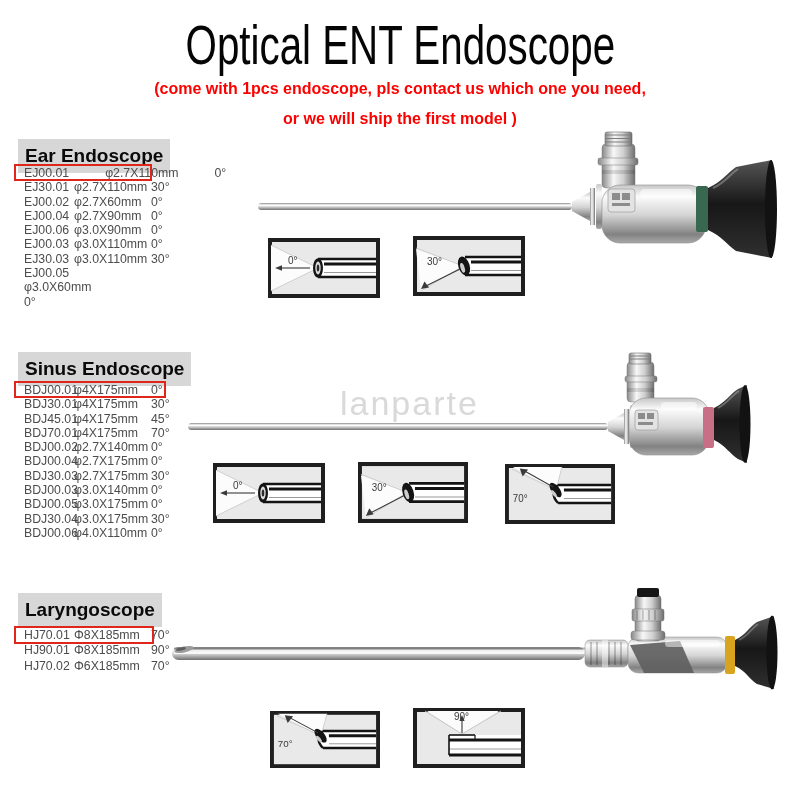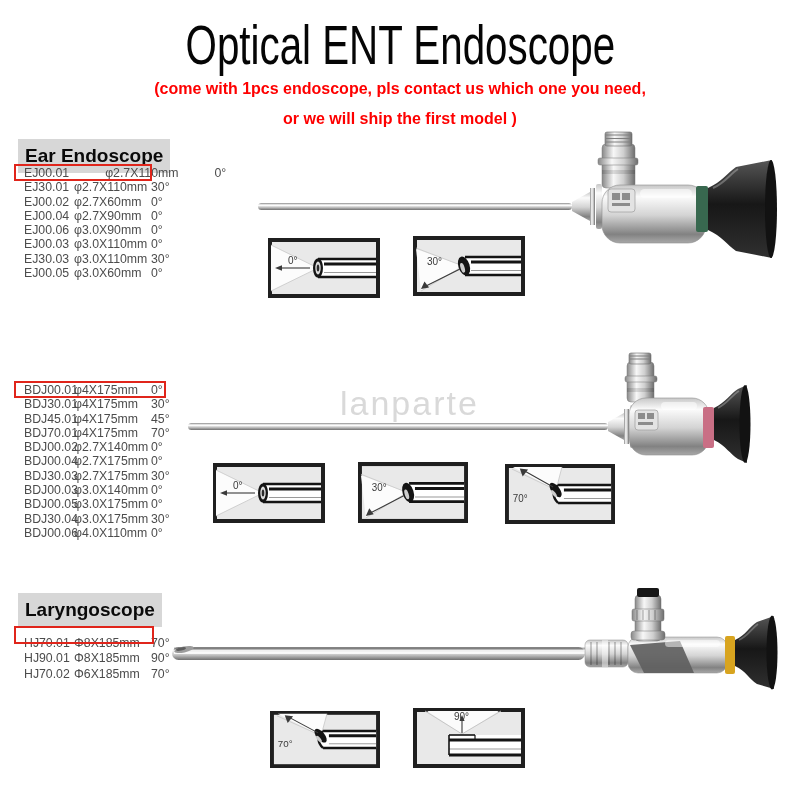--- a/index.html
+++ b/index.html
@@ -92,21 +92,21 @@
       <div class="spec-row" style="height: 14.3px; line-height: 14.3px;">
         <span class="col-model">EJ00.03</span>
         <span class="col-spec">φ3.0X110mm</span>
         <span class="col-angle">0°</span>
       </div>
       <div class="spec-row" style="height: 14.3px; line-height: 14.3px;">
         <span class="col-model">EJ30.03</span>
         <span class="col-spec">φ3.0X110mm</span>
         <span class="col-angle">30°</span>
       </div>
-      <div class="spec-row" style="height: 14.3px; line-height: 14.3px;">
+      <div class="spec-row" style="height: 14.3px; line-height: 14.3px; flex-direction: column;">
         <span class="col-model">EJ00.05</span>
         <span class="col-spec">φ3.0X60mm</span>
         <span class="col-angle">0°</span>
       </div>
     </div>
 
   <svg class="scope" style="left:252px;top:128px" width="528" height="140" viewBox="0 0 528 140">
     <g>
       <rect x="6" y="75" width="314" height="7" rx="3.5" fill="url(#gShaft)"></rect>
       <rect x="6" y="76.8" width="314" height="1.4" fill="rgba(255,255,255,0.8)"></rect>
@@ -134,20 +134,21 @@
       <rect x="360" y="75" width="18" height="3" fill="#8c8c8c"></rect>
     </g>
     <rect x="444" y="58" width="12" height="46" rx="2" fill="#38684f"></rect>
     <g>
       <path d="M456,60 C470,54 475,45 484,39 L520,32 L520,130 L484,123 C475,117 470,108 456,102 Z" fill="url(#gDark)"></path>
       <ellipse cx="519" cy="81" rx="6" ry="49" fill="#121212"></ellipse>
       <path d="M461,60 C473,55 478,46 486,41" stroke="rgba(255,255,255,0.28)" stroke-width="2" fill="none"></path>
     </g>
   </svg>
 
+  <div class="sec-heading" style="left: 18px; top: 352px; background: rgb(215, 215, 215);">Sinus Endoscope</div>
   <div class="rows" style="left:20px;top:383px">
       <div class="spec-row" style="height: 14.3px; line-height: 14.3px;">
         <span class="col-model">BDJ00.01</span>
         <span class="col-spec">φ4X175mm</span>
         <span class="col-angle">0°</span>
       </div>
       <div class="red-box" style="border-color: rgb(224, 37, 27); left: -6px; top: -2px; width: 152px; height: 17.3px;"></div>
       <div class="spec-row" style="height: 14.3px; line-height: 14.3px;">
         <span class="col-model">BDJ30.01</span>
         <span class="col-spec">φ4X175mm</span>
@@ -231,21 +232,21 @@
     <rect x="520" y="57" width="11" height="41" rx="2" fill="#c96f85"></rect>
     <g>
       <path d="M531,58 C543,52 547,44 555,39 L564,35 L564,113 L555,109 C547,104 543,96 531,90 Z" fill="url(#gDark)"></path>
       <ellipse cx="562" cy="74" rx="5.5" ry="39" fill="#121212"></ellipse>
       <path d="M535,58 C545,53 549,45 556,41" stroke="rgba(255,255,255,0.28)" stroke-width="1.8" fill="none"></path>
     </g>
   </svg>
 
   <div class="sec-heading" style="left: 18px; top: 593px; background: rgb(215, 215, 215);">Laryngoscope</div>
   <div class="rows" style="left:20px;top:628px">
-      <div class="spec-row" style="height: 15.3px; line-height: 15.3px; margin-top: 8px;">
+      <div class="spec-row" style="height: 15.3px; line-height: 15.3px;">
         <span class="col-model">HJ70.01</span>
         <span class="col-spec">Φ8X185mm</span>
         <span class="col-angle">70°</span>
       </div>
       <div class="red-box" style="border-color: rgb(224, 37, 27); left: -6px; top: -2px; width: 140px; height: 18.3px;"></div>
       <div class="spec-row" style="height: 15.3px; line-height: 15.3px;">
         <span class="col-model">HJ90.01</span>
         <span class="col-spec">Φ8X185mm</span>
         <span class="col-angle">90°</span>
       </div>

